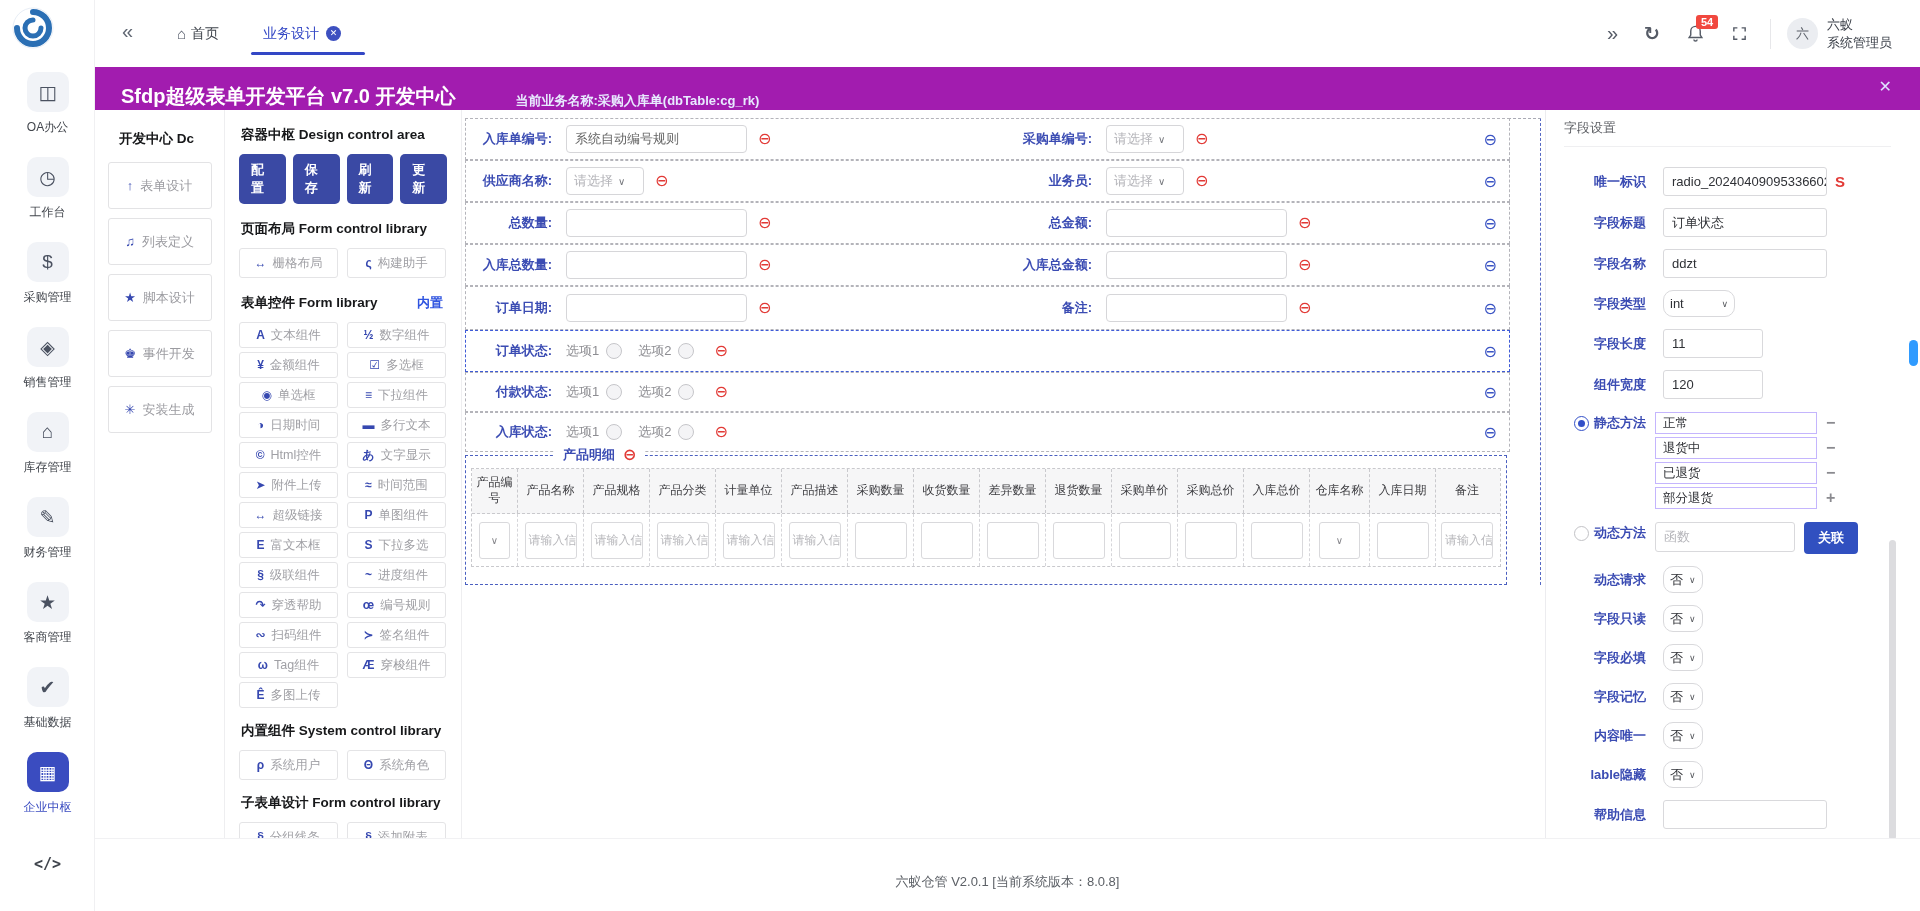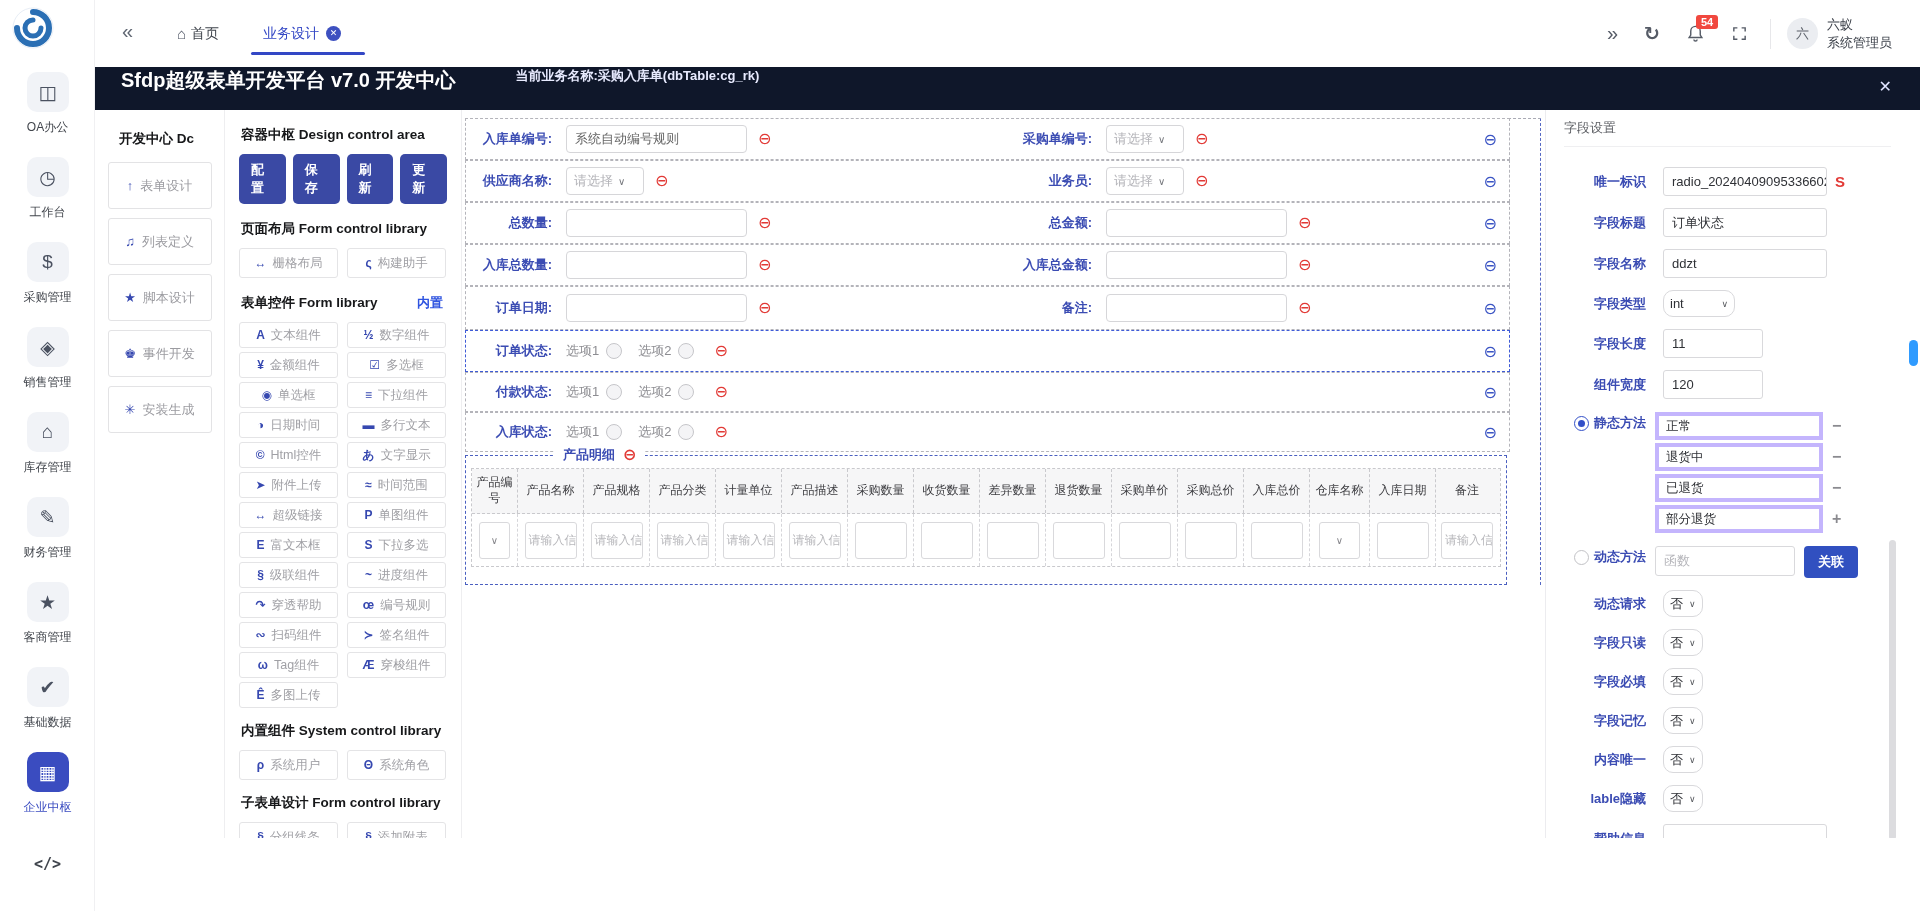--- a/index.html
+++ b/index.html
@@ -31,21 +31,21 @@
              text-align:center;margin-left:7px;}
   .top-right{position:absolute;right:28px;top:0;height:67px;display:flex;align-items:center;}
   .tr-ic{margin-left:26px;font-size:18px;color:#555b66;cursor:pointer;position:relative;display:flex;align-items:center;}
   .badge{position:absolute;top:-9px;left:10px;background:#f1483f;color:#fff;font-size:11px;font-weight:bold;
          border-radius:3px;padding:1px 5px;}
   .tr-sep{width:1px;height:30px;background:#e7e7ea;margin-left:22px;}
   .avatar{width:31px;height:31px;border-radius:50%;background:#ebedf1;color:#60656e;font-size:13px;
           display:flex;align-items:center;justify-content:center;margin-left:16px;}
   .uname{margin-left:9px;font-size:13px;color:#3c414a;line-height:1.35;}
   
-  .bluebar{position:absolute;left:95px;top:67px;right:0;height:43px;background:#0f172a;display:flex;align-items:flex-start;}
+  .bluebar{position:absolute;left:95px;top:67px;right:0;height:43px;background:#a21caf;display:flex;align-items:flex-end;}
   .bb-title{margin-left:26px;font-size:20px;font-weight:bold;color:#fff;}
   .bb-biz{margin-left:60px;font-size:13px;color:#e8ebff;font-weight:bold;}
   .bb-close{position:absolute;right:28px;top:10px;color:#dfe3ff;font-size:16px;cursor:pointer;}
   
   .devpanel{position:absolute;left:95px;top:110px;width:130px;height:728px;border-right:1px solid #eeeef0;box-sizing:border-box;background:#fff;}
   .dev-title{margin:20px 0 14px 24px;font-size:13.5px;font-weight:bold;color:#17181a;}
   .dev-item{width:102px;height:45px;margin:0 auto 9px auto;border:1px solid #e3e3e5;border-radius:3px;
             display:flex;align-items:center;justify-content:center;cursor:pointer;background:#fff;}
   .dev-ic{color:#3648b0;font-size:13px;margin-right:7px;}
   .dev-lbl{font-size:13px;color:#9b9ba0;}
@@ -114,21 +114,21 @@
   .fp-select .car{margin-left:6px;color:#55575c;font-size:9px;}
   .red-flag{color:#e23a36;font-weight:bold;font-size:15px;margin-left:8px;}
   .fp-static{display:flex;margin:13px 10px 0 0;}
   .fp-radio{width:13px;height:13px;border-radius:50%;border:1px solid #c2c2c6;background:#fff;flex:none;margin-right:5px;position:relative;}
   .fp-radio.on{border-color:#3350c8;}
   .fp-radio.on:after{content:"";position:absolute;left:3px;top:3px;width:7px;height:7px;border-radius:50%;background:#3350c8;}
   .fp-statlab{width:100px;flex:none;display:flex;align-items:center;justify-content:flex-end;margin-right:9px;
               font-size:13px;font-weight:bold;color:#3b4cb3;height:22px;}
   .stat-opts{display:flex;flex-direction:column;gap:3px;}
   .stat-row{display:flex;align-items:center;}
-  .stat-input{width:146px;height:20px;border:4px solid #c4b5fd;background:#fff;font-size:12.5px;color:#2f3136;
+  .stat-input{width:146px;height:20px;border:1px solid #c4b5fd;background:#fff;font-size:12.5px;color:#2f3136;
               display:flex;align-items:center;padding:0 7px;}
   .stat-op{margin-left:9px;color:#8a8a8f;font-size:16px;font-weight:bold;cursor:pointer;line-height:1;}
   .fn-input{width:122px;height:28px;border:1px solid #d9d9dc;border-radius:3px;font-size:13px;color:#b5b5ba;
             display:flex;align-items:center;padding:0 8px;}
   .link-btn{margin-left:9px;background:#3150c0;color:#fff;font-size:13px;font-weight:bold;border-radius:4px;
             padding:7px 14px;cursor:pointer;}
   .panel-scroll{position:absolute;right:9px;top:430px;width:7px;height:300px;background:#dcdcdf;border-radius:4px;}
   .win-thumb{position:absolute;right:2px;top:340px;width:9px;height:26px;background:#2f9bff;border-radius:5px;z-index:9;}
   
   .footerbar{position:absolute;left:95px;right:0;top:838px;bottom:0;background:#fff;border-top:1px solid #f1f1f3;}
@@ -846,14 +846,17 @@
     <div class="fp-row">
       <span class="fp-lab">帮助信息</span>
       <span class="fp-input"></span>
     </div>
 
     <div class="panel-scroll"></div>
   </div>
 
   <div class="win-thumb"></div>
 
+  <div class="footerbar">
+    <div class="footer-text">六蚁仓管 V2.0.1 [当前系统版本：8.0.8]</div>
+  </div>
 
 </div>
 
 </body></html>

